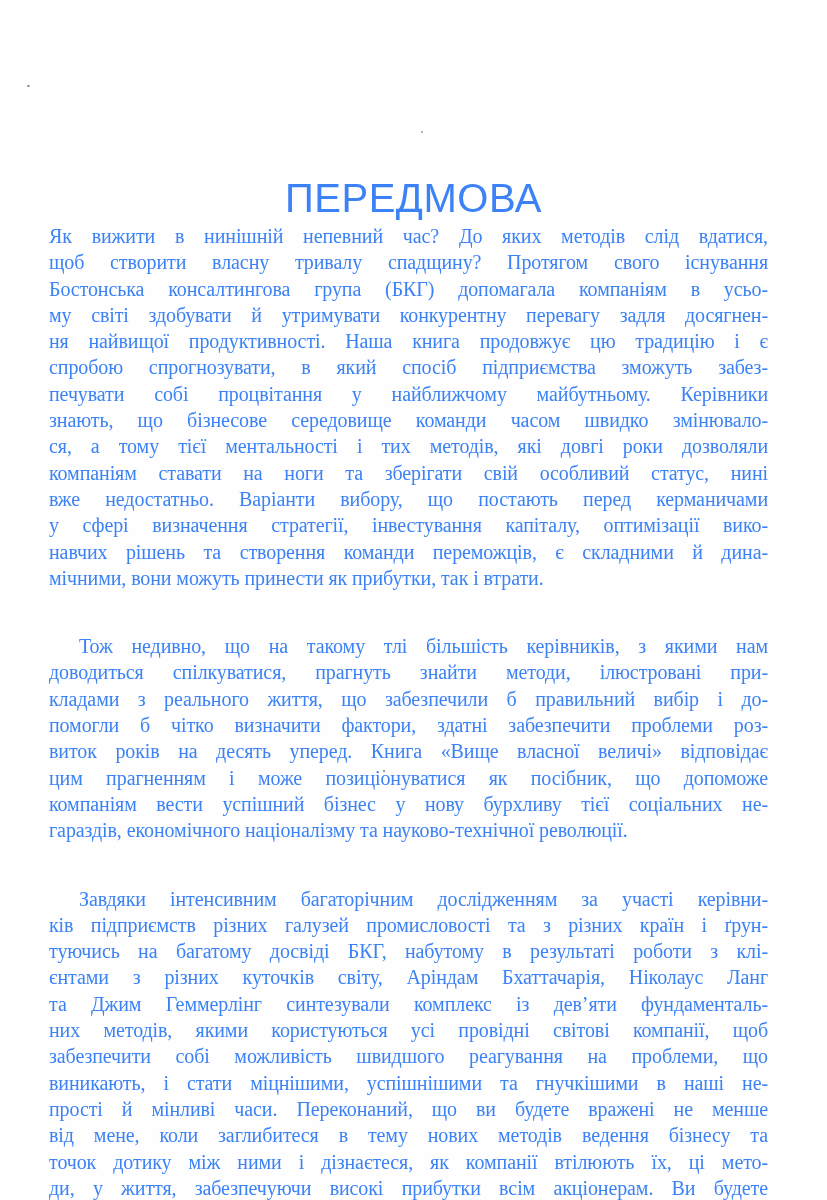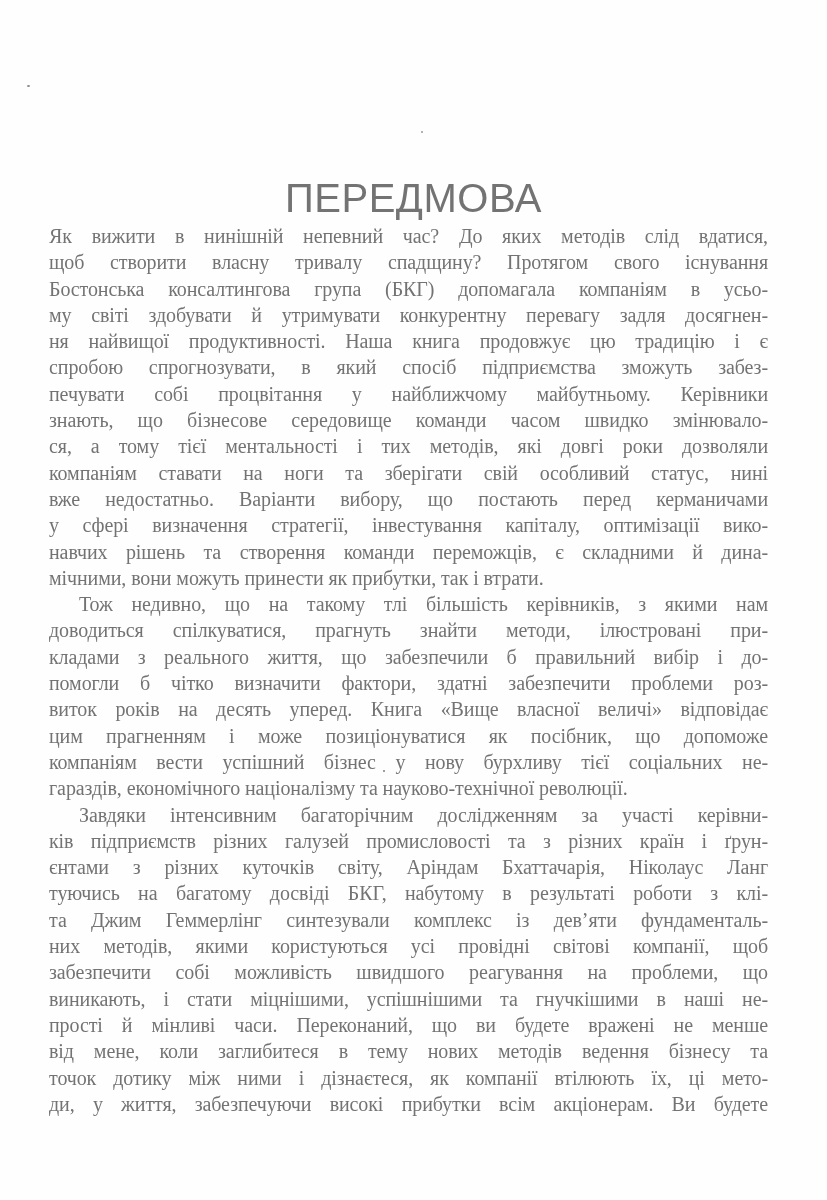--- a/index.html
+++ b/index.html
@@ -39,34 +39,34 @@
   }
   .para { margin: 0; }
   .line {
     text-align: justify;
     text-align-last: justify;
     height: 26.3px;
     overflow: hidden;
     font-family: Liberation Serif, serif;
   }
   .line.last { text-align-last: left; }
-  .para.indent .line:first-child { text-indent: 30px; }
+  .para.indent .line:first-child { text-indent: 30px; margin-top: 42px; }
   .speck {
     position: absolute;
     border-radius: 50%;
     background: #8a8a8a;
   }
   .speck.s1 { left: 27px;  top: 85px;  width: 3px; height: 2px; }
   .speck.s2 { left: 421px; top: 131px; width: 2px; height: 2px; background:#9a9a9a; }
   .speck.s3 { left: 383px; top: 770px; width: 2px; height: 2px; background:#7c7c7c; }
 </style>
 </head>
 <body>
 
-<div class="page" style="background: rgb(254, 254, 254); color: #737373;">
+<div class="page" style="background: rgb(254, 254, 254); color: #3b82f6;">
   <span class="speck s1"></span>
   <span class="speck s2"></span>
   <span class="speck s3"></span>
 
   <h1 class="chapter-title">ПЕРЕДМОВА</h1>
 
   <div class="text-block">
       <div class="para">
         <div class="line">Як вижити в нинішній непевний час? До яких методів слід вдатися,</div>
         <div class="line">щоб створити власну тривалу спадщину? Протягом свого існування</div>
@@ -89,22 +89,22 @@
         <div class="line">кладами з реального життя, що забезпечили б правильний вибір і до-</div>
         <div class="line">помогли б чітко визначити фактори, здатні забезпечити проблеми роз-</div>
         <div class="line">виток років на десять уперед. Книга «Вище власної величі» відповідає</div>
         <div class="line">цим прагненням і може позиціонуватися як посібник, що допоможе</div>
         <div class="line">компаніям вести успішний бізнес у нову бурхливу тієї соціальних не-</div>
         <div class="line last">гараздів, економічного націоналізму та науково-технічної революції.</div>
       </div>
       <div class="para indent">
         <div class="line">Завдяки інтенсивним багаторічним дослідженням за участі керівни-</div>
         <div class="line">ків підприємств різних галузей промисловості та з різних країн і ґрун-</div>
+        <div class="line">туючись на багатому досвіді БКГ, набутому в результаті роботи з клі-</div>
         <div class="line">єнтами з різних куточків світу, Аріндам Бхаттачарія, Ніколаус Ланг</div>
-        <div class="line">туючись на багатому досвіді БКГ, набутому в результаті роботи з клі-</div>
         <div class="line">та Джим Геммерлінг синтезували комплекс із дев’яти фундаменталь-</div>
         <div class="line">них методів, якими користуються усі провідні світові компанії, щоб</div>
         <div class="line">забезпечити собі можливість швидшого реагування на проблеми, що</div>
         <div class="line">виникають, і стати міцнішими, успішнішими та гнучкішими в наші не-</div>
         <div class="line">прості й мінливі часи. Переконаний, що ви будете вражені не менше</div>
         <div class="line">від мене, коли заглибитеся в тему нових методів ведення бізнесу та</div>
         <div class="line">точок дотику між ними і дізнаєтеся, як компанії втілюють їх, ці мето-</div>
         <div class="line">ди, у життя, забезпечуючи високі прибутки всім акціонерам. Ви будете</div>
       </div>
     </div>

